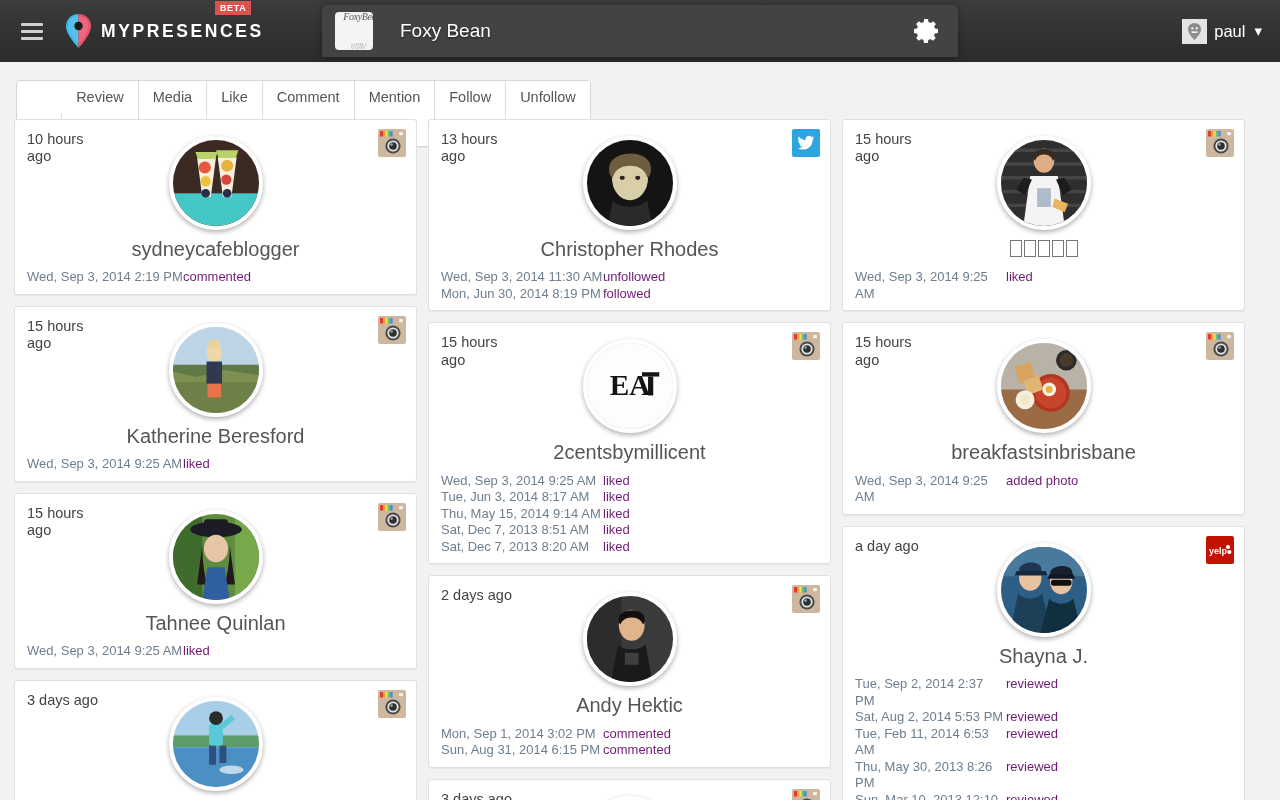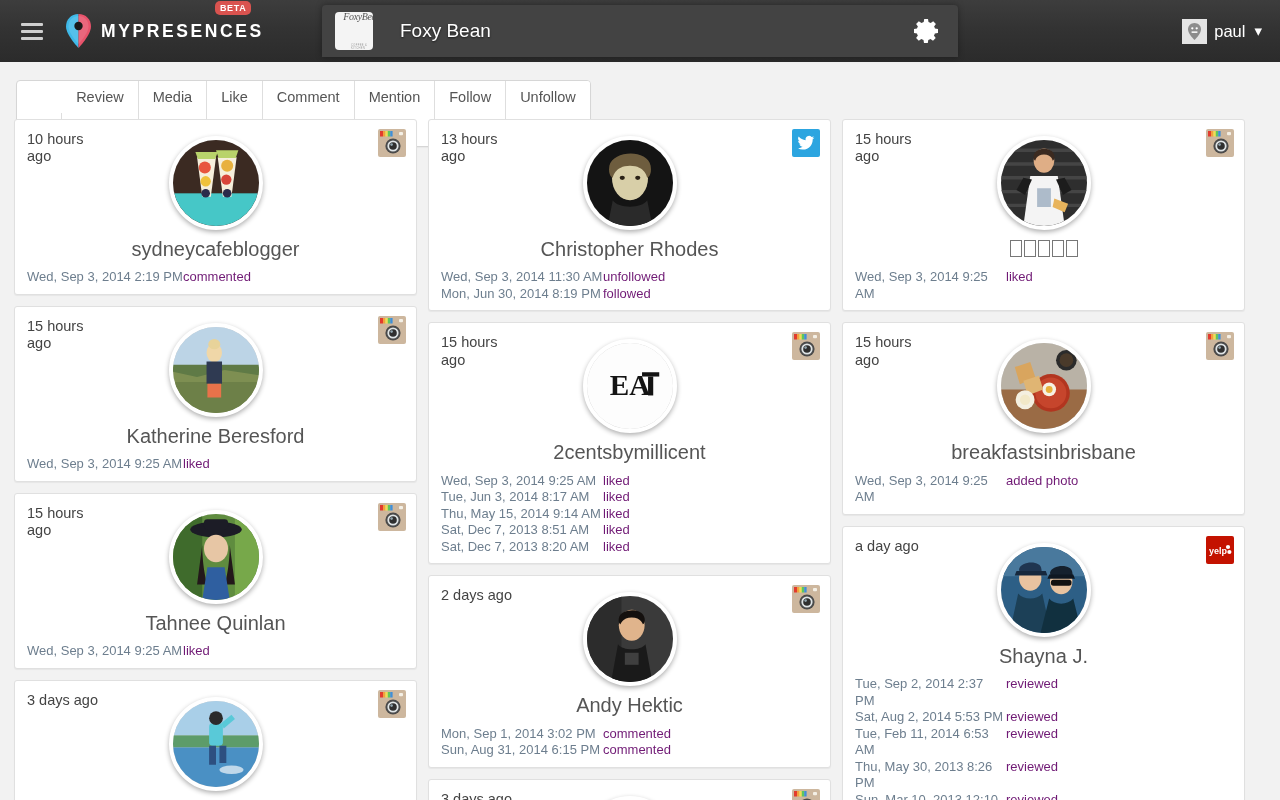--- a/index.html
+++ b/index.html
@@ -28,21 +28,21 @@
   .brand-logo { width: 27px; height: 34px; position: relative; margin-right: 9px; }
   .brand-logo svg { display: block; }
   .brand-text {
     color: #ffffff; font-size: 17.5px; font-weight: bold;
     letter-spacing: 2.6px;
   }
   .beta-badge {
     position: absolute; top: -13px; left: 150px;
     background: #d9534f; color: #fff;
     font-size: 9px; font-weight: bold; letter-spacing: .6px;
-    padding: 2px 5px 2px 5px; border-radius: 5px;
+    padding: 2px 5px 2px 5px; border-radius: 0;
   }
 
   .presence-bar {
     position: absolute; left: 322px; top: 5px;
     width: 636px; height: 52px;
     background: #434343;
     border-radius: 4px 4px 0 0;
     display: flex; align-items: center;
     box-shadow: 0 0 6px rgba(0,0,0,.35);
   }

